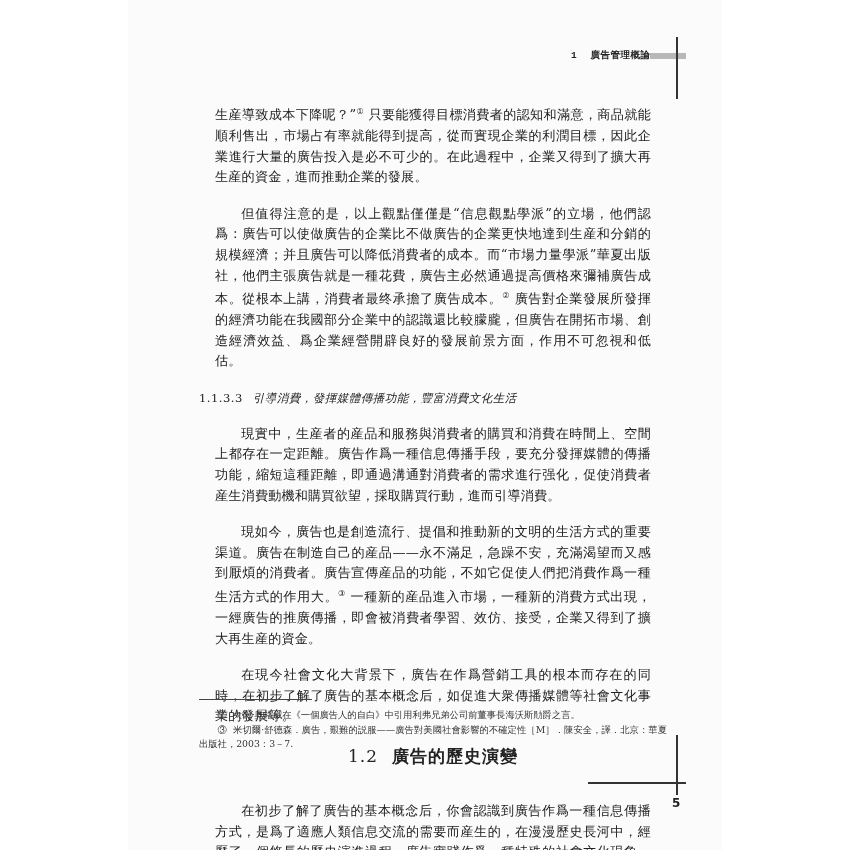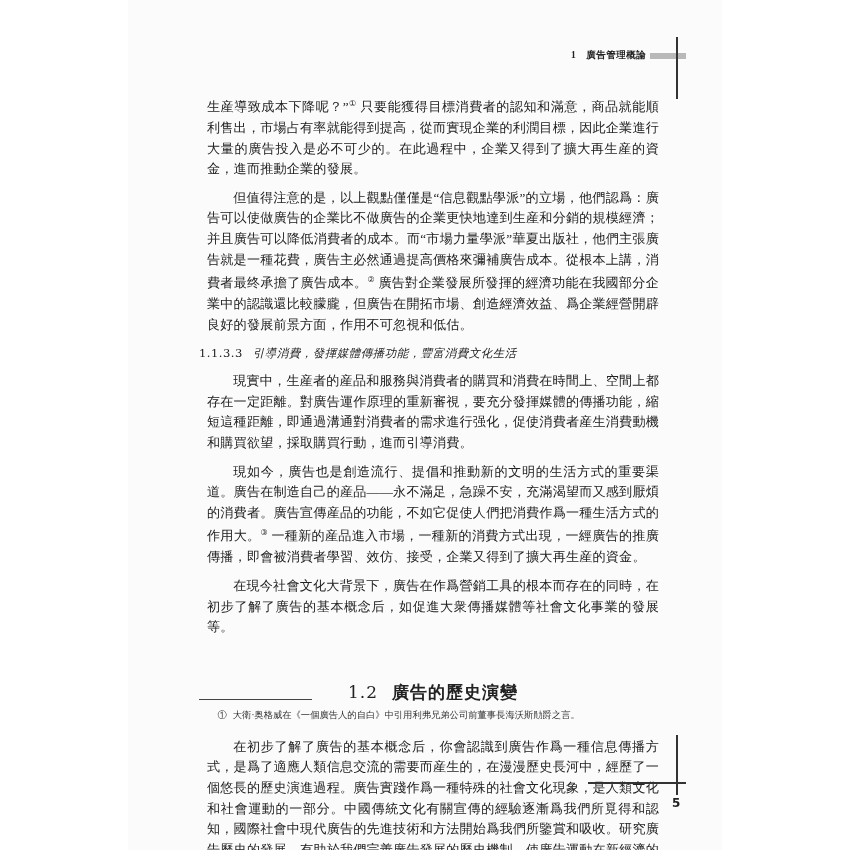--- a/index.html
+++ b/index.html
@@ -1,33 +1,33 @@
 <!DOCTYPE html>
 <html><head>
 <meta charset="utf-8">
 <style>
   html, body { margin:0; padding:0; }
   body { width:850px; height:850px; background:#ffffff; position:relative; overflow:hidden;
          font-family: "DejaVu Serif", "Liberation Serif", serif; color:#222; }
   .page { position:absolute; left:128px; top:0; width:594px; height:850px; background:#fbfbfb; }
-  .run-head { position:absolute; left:571px; top:49px; font-family:Liberation Serif, serif;
+  .run-head { position:absolute; left:571px; top:49px; font-family:Liberation Mono, monospace;
               font-size:9.5px; font-weight:bold; color:#222; letter-spacing:0.5px; white-space:nowrap; }
   .run-head .chap { margin-right:7px; }
   .head-bar { position:absolute; left:650px; top:53px; width:36px; height:6px; background:#b8b8b8; }
   .vline-top { position:absolute; left:676px; top:37px; width:2px; height:62px; background:#333; }
   .vline-bot { position:absolute; left:676px; top:735px; width:2px; height:60px; background:#333; }
   .hline-bot { position:absolute; left:588px; top:782px; width:98px; height:1.5px; background:#333; }
   .page-num { position:absolute; left:672px; top:796px; font-family:"DejaVu Sans","Liberation Sans",sans-serif;
               font-size:12px; font-weight:bold; color:#222; }
   .body { position:absolute; left:199px; top:86px; width:468px; }
-  .p { font-size:13.1px; line-height:20.6px; text-align:justify; margin:8px; letter-spacing:0.2px;font-family:Liberation Serif, serif; }
+  .p { font-size:13.1px; line-height:20.6px; text-align:justify; margin:16px; letter-spacing:0.2px; }
   .p.indent { text-indent:2em; }
   .sub { font-size:11.5px; line-height:20px; margin:3px 0 3px 0; letter-spacing:0.5px; font-style:italic; }
   .sub .num { font-style:normal; margin-right:10px; }
-  .section { font-size:17px; font-weight:bold; text-align:center; margin:43px 0 33px 0; letter-spacing:1px; }
+  .section { font-size:17px; font-weight:bold; text-align:center; margin:18px 0 33px 0; letter-spacing:1px; }
   .section .num { font-weight:normal; margin-right:14px; }
   .fn-rule { position:absolute; left:199px; top:699px; width:113px; height:1px; background:#444; }
   .footnotes { position:absolute; left:199px; top:708px; width:468px; font-size:9.3px; line-height:14.5px; color:#333; }
   .fn { margin:0; text-indent:2em; text-align:justify; }
   sup { font-size:8px; }
 </style>
 </head>
 <body>
 
 <div class="page"></div>
@@ -40,31 +40,32 @@
 <div class="vline-top"></div>
 
 <div class="body">
   <p class="p"><span>生産導致成本下降呢？”</span><sup>①</sup><span> 只要能獲得目標消費者的認知和滿意，商品就能順利售出，市場占有率就能得到提高，從而實現企業的利潤目標，因此企業進行大量的廣告投入是必不可少的。在此過程中，企業又得到了擴大再生産的資金，進而推動企業的發展。</span></p>
   <p class="p indent"><span>但值得注意的是，以上觀點僅僅是“信息觀點學派”的立場，他們認爲：廣告可以使做廣告的企業比不做廣告的企業更快地達到生産和分銷的規模經濟；并且廣告可以降低消費者的成本。而“市場力量學派”華夏出版社，他們主張廣告就是一種花費，廣告主必然通過提高價格來彌補廣告成本。從根本上講，消費者最终承擔了廣告成本。</span><sup>②</sup><span> 廣告對企業發展所發揮的經濟功能在我國部分企業中的認識還比較朦朧，但廣告在開拓市場、創造經濟效益、爲企業經營開辟良好的發展前景方面，作用不可忽視和低估。</span></p>
 
   <div class="sub">
     <span class="num">1.1.3.3</span><span>引導消費，發揮媒體傳播功能，豐富消費文化生活</span>
   </div>
 
-  <p class="p indent"><span>現實中，生産者的産品和服務與消費者的購買和消費在時間上、空間上都存在一定距離。對廣告運作原理的重新審視，要充分發揮媒體的傳播功能，縮短這種距離，即通過溝通對消費者的需求進行强化，促使消費者産生消費動機和購買欲望，採取購買行動，進而引導消費。</span></p>
+  <p class="p indent"><span>現實中，生産者的産品和服務與消費者的購買和消費在時間上、空間上都存在一定距離。廣告作爲一種信息傳播手段，要充分發揮媒體的傳播功能，縮短這種距離，即通過溝通對消費者的需求進行强化，促使消費者産生消費動機和購買欲望，採取購買行動，進而引導消費。</span></p>
   <p class="p indent"><span>現如今，廣告也是創造流行、提倡和推動新的文明的生活方式的重要渠道。廣告在制造自己的産品——永不滿足，急躁不安，充滿渴望而又感到厭煩的消費者。廣告宣傳産品的功能，不如它促使人們把消費作爲一種生活方式的作用大。</span><sup>③</sup><span> 一種新的産品進入市場，一種新的消費方式出現，一經廣告的推廣傳播，即會被消費者學習、效仿、接受，企業又得到了擴大再生産的資金。</span></p>
   <p class="p indent"><span>在現今社會文化大背景下，廣告在作爲營銷工具的根本而存在的同時，在初步了解了廣告的基本概念后，如促進大衆傳播媒體等社會文化事業的發展等。</span></p>
 
   <div class="section">
     <span class="num">1.2</span><span>廣告的歷史演變</span>
   </div>
 
   <p class="p indent"><span>在初步了解了廣告的基本概念后，你會認識到廣告作爲一種信息傳播方式，是爲了適應人類信息交流的需要而産生的，在漫漫歷史長河中，經歷了一個悠長的歷史演進過程。廣告實踐作爲一種特殊的社會文化現象，是人類文化和社會運動的一部分。中國傳統文化有關宣傳的經驗逐漸爲我們所覓得和認知，國際社會中現代廣告的先進技術和方法開始爲我們所鑒賞和吸收。研究廣告歷史的發展，有助於我們完善廣告發展的歷史機制，使廣告運動在新經濟的大潮中無間歇，并隨時代的發展能够上一個新臺階。</span></p>
 </div>
 
 <div class="fn-rule"></div>
 <div class="footnotes">
   <p class="fn"><span>①</span>&nbsp;&nbsp;<span>大衛·奥格威在《一個廣告人的自白》中引用利弗兄弟公司前董事長海沃斯勛爵之言。</span></p>
+  <p class="fn"><span>③</span>&nbsp;&nbsp;<span>米切爾·舒德森．廣告，艱難的説服——廣告對美國社會影響的不確定性［M］．陳安全，譯．北京：華夏出版社，2003：3－7.</span></p>
 </div>
 
 <div class="vline-bot"></div>
 <div class="hline-bot"></div>
 <div class="page-num">5</div>
 
 </body></html>

